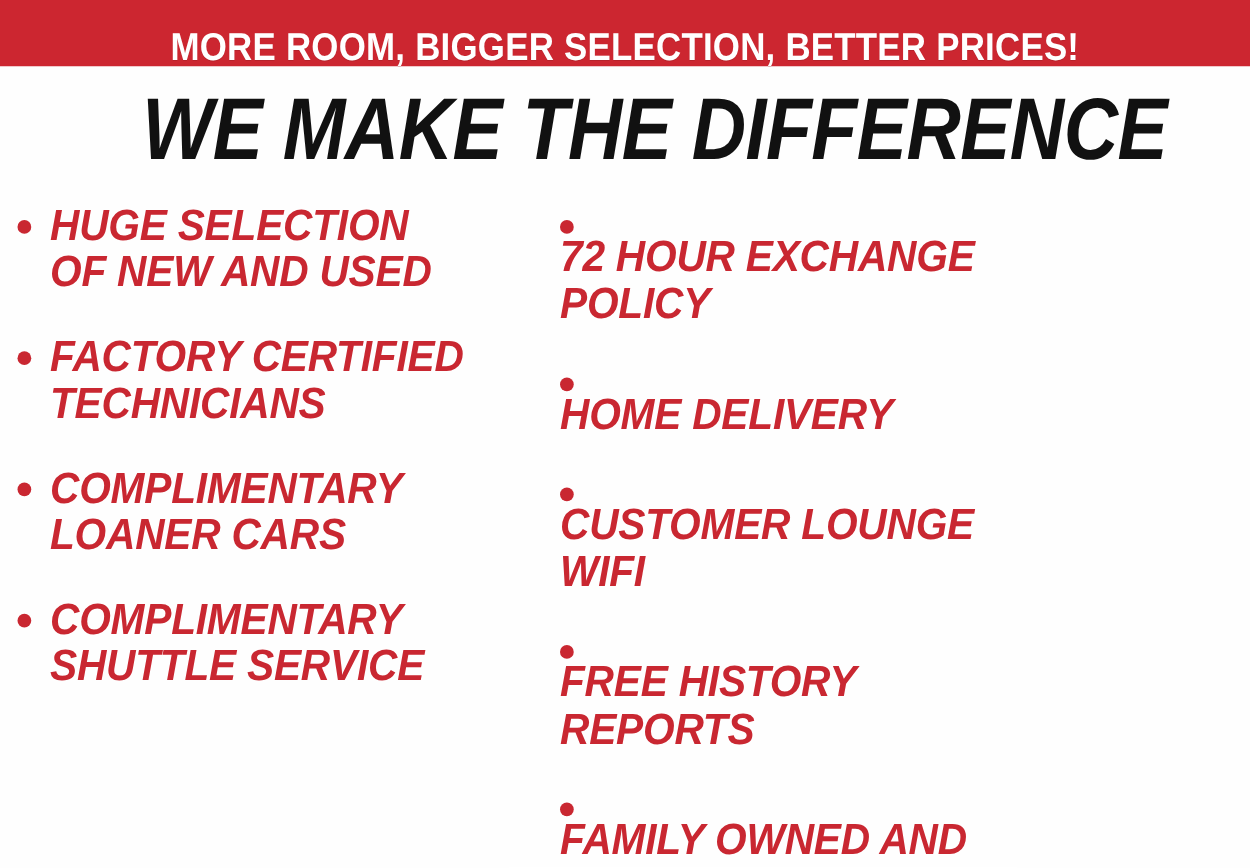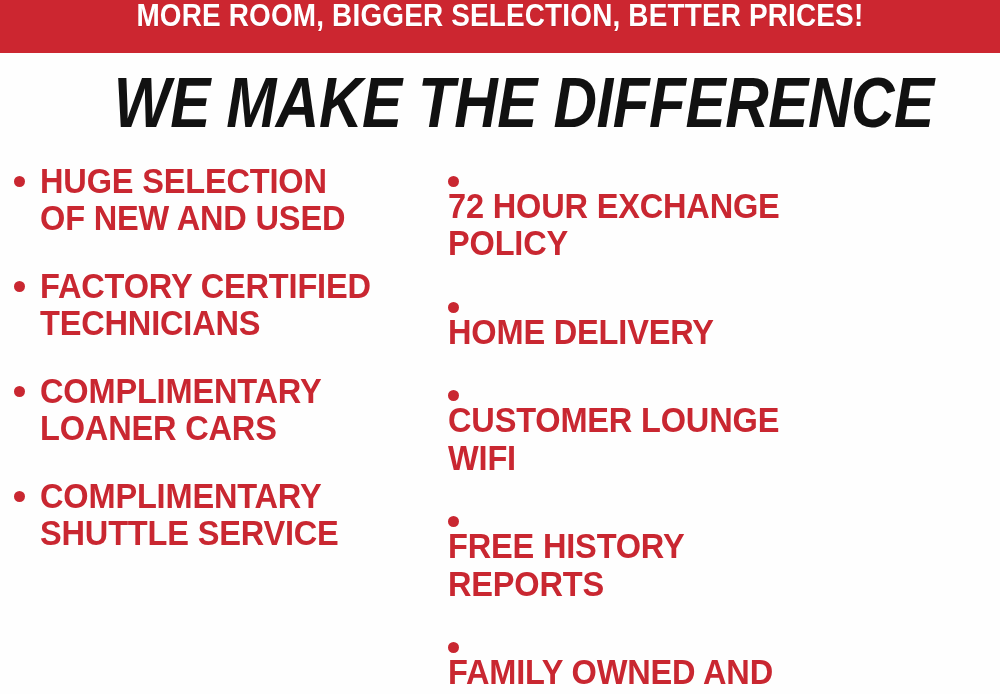--- a/index.html
+++ b/index.html
@@ -25,21 +25,21 @@
 
   
   .banner {
     position: absolute;
     left: 0;
     top: 0;
     width: 1000px;
     height: 53px;
     background: #cc2630;
     display: flex;
-    align-items: flex-start;
+    align-items: flex-end;
     justify-content: center;
   }
   .banner-text {
     color: #ffffff;
     font-family: "Liberation Sans", sans-serif;
     font-weight: bold;
     font-size: 31px;
     letter-spacing: 0.2px;
     line-height: 1;
     transform: scaleX(0.90);
@@ -74,20 +74,21 @@
 
   
   .columns {
     position: absolute;
     left: 0;
     top: 152px;
     width: 844px;
     height: 542px;
     display: flex;
     align-items: flex-start;
+    font-style: italic;
   }
   .column {
     box-sizing: border-box;
     height: 100%;
   }
   .column-left {
     width: 510px;
     padding-left: 14px;
     padding-top: 10px;
   }

